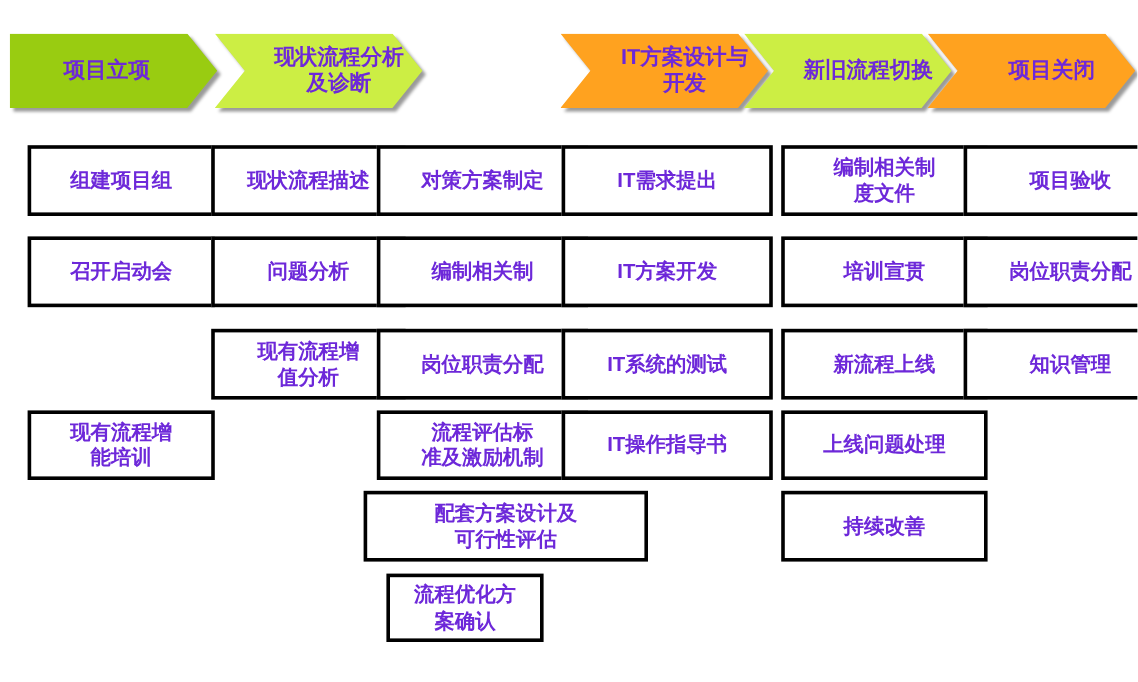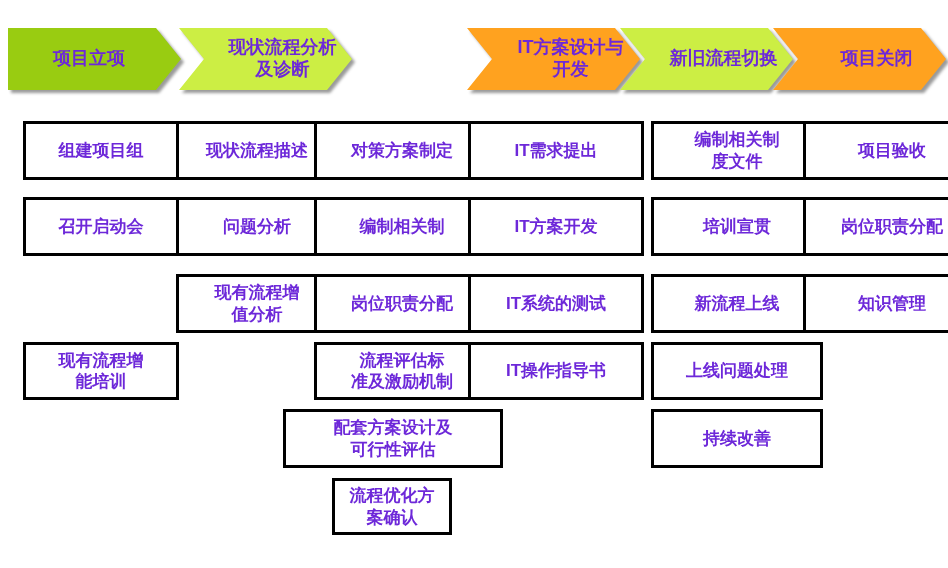--- a/index.html
+++ b/index.html
@@ -51,22 +51,22 @@
   .r3{top:274px;height:59px}
   .r4{top:342px;height:58px}
   .r5{top:409px;height:59px}
   .r6{top:478px;height:57px}
   .c1{left:23px;width:156px}
   .c2{left:176px;width:162px}
   .c3{left:314px;width:176px}
   .c4{left:468px;width:176px}
   .c5{left:651px;width:172px}
   .c6{left:803px;width:178px}
-  .w-wide{left:283px;width:220px}
-  .w-mid{left:332px;width:120px}
+  .w-wide{left:303px;width:237px}
+  .w-mid{left:322px;width:131px}
 </style>
 </head>
 <body>
 
 <div id="stage">
 
   <div class="arrow-wrap a1">
     <div class="arrow first" style="background-color: rgb(153, 204, 17);">项目立项</div>
   </div>
   <div class="arrow-wrap a2">

